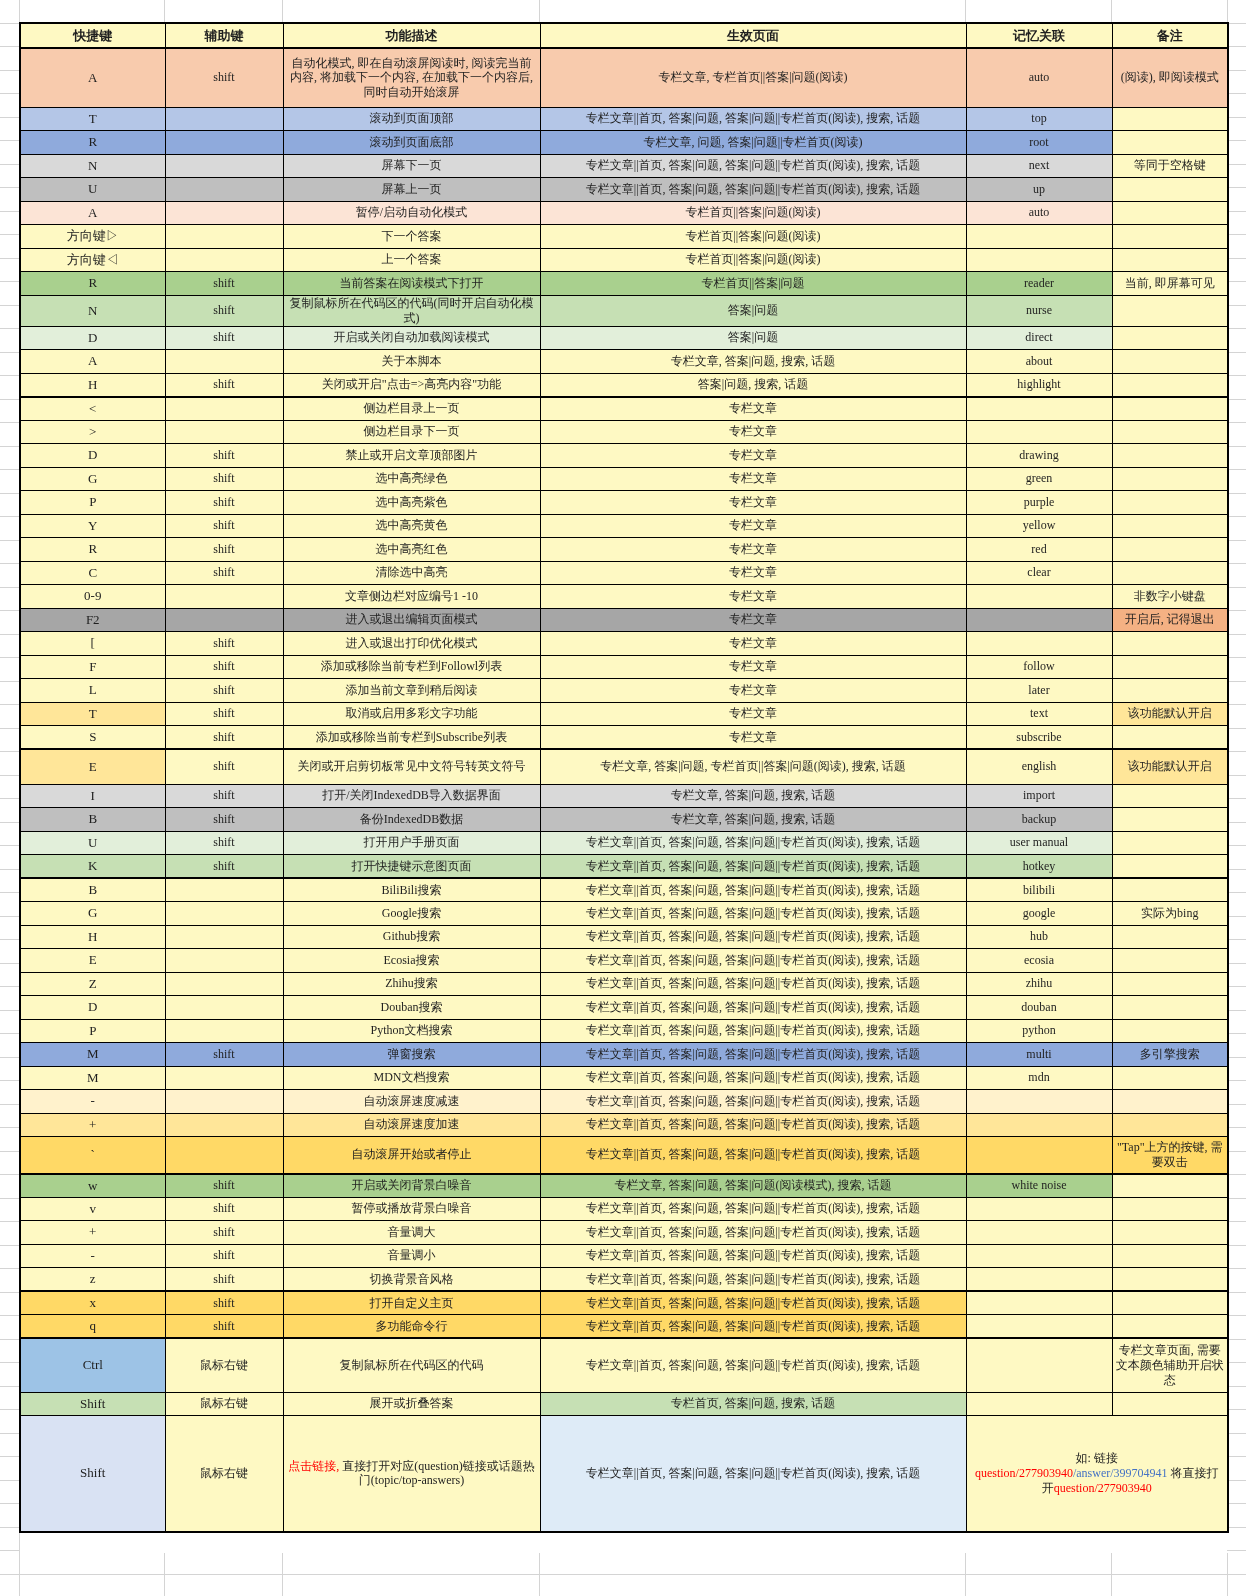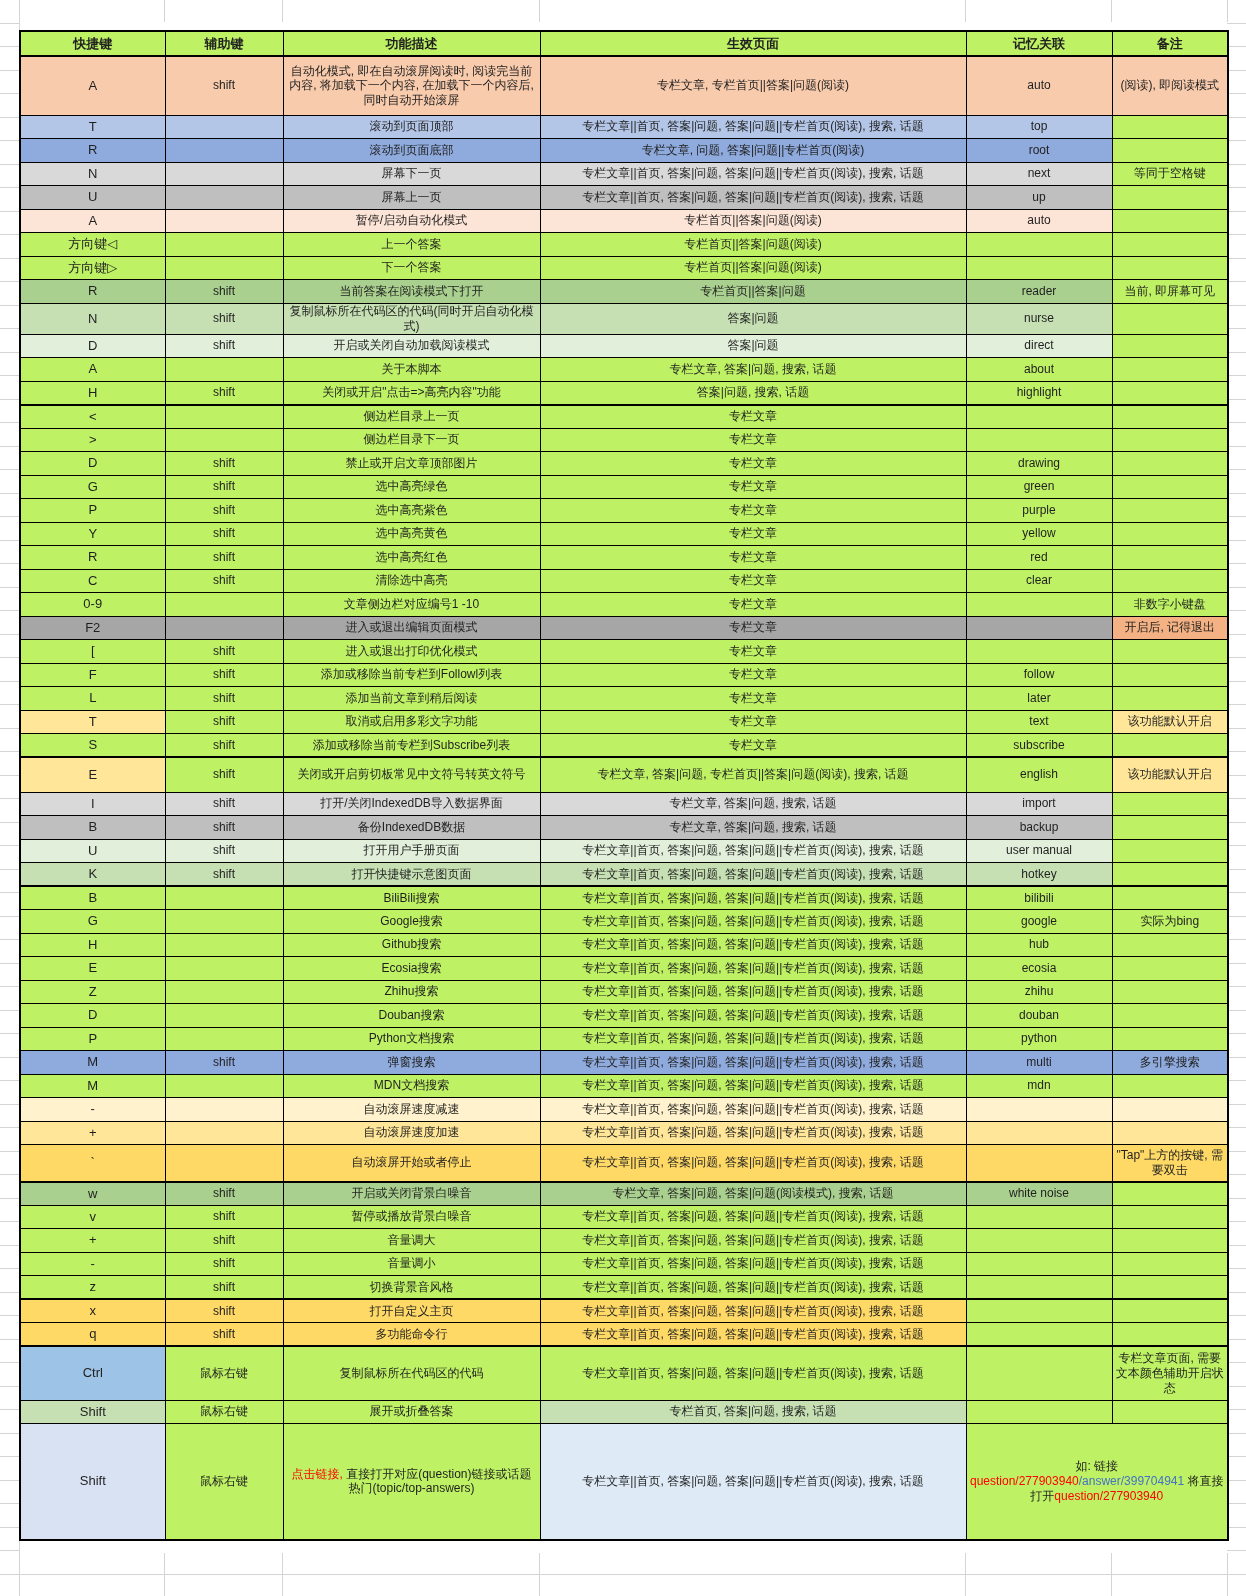--- a/index.html
+++ b/index.html
@@ -18,22 +18,22 @@
     background-repeat:no-repeat;background-size:1px 22px;
     background-position:19px 0,164px 0,282px 0,539px 0,965px 0,1111px 0,1227px 0;}
   #bottom-strip{position:absolute;left:0;top:1553px;width:1246px;height:43px;background-color:#fff;
     background-image:
       repeating-linear-gradient(to bottom,transparent 0,transparent 21px,#d4d4d4 21px,#d4d4d4 22px),
       linear-gradient(#d4d4d4,#d4d4d4),linear-gradient(#d4d4d4,#d4d4d4),linear-gradient(#d4d4d4,#d4d4d4),
       linear-gradient(#d4d4d4,#d4d4d4),linear-gradient(#d4d4d4,#d4d4d4),linear-gradient(#d4d4d4,#d4d4d4),linear-gradient(#d4d4d4,#d4d4d4);
     background-repeat:no-repeat;
     background-size:100% 100%,1px 100%,1px 100%,1px 100%,1px 100%,1px 100%,1px 100%,1px 100%;
     background-position:0 0,19px 0,164px 0,282px 0,539px 0,965px 0,1111px 0,1227px 0;}
-  table#tbl{position:absolute;left:19px;top:30px;border-collapse:collapse;table-layout:fixed;
-    border:2px solid #000;background:#bef264;}
+  table#tbl{position:absolute;left:19px;top:22px;border-collapse:collapse;table-layout:fixed;
+    border:2px solid #000;background:#fef9c3;font-family:Liberation Serif, serif;}
   #tbl th,#tbl td{border:1px solid #000;text-align:center;vertical-align:middle;
     padding:0 3px;font-size:12px;line-height:1.22;overflow:hidden;word-break:break-word;}
   #tbl th{font-weight:bold;font-size:13px;height:23px;border-bottom-width:2px;}
   #tbl td.keycol{font-size:13px;}
   #tbl tr.tb td{border-bottom-width:2px;}
 </style>
 </head>
 <body>
 
 <div id="left-gutter"></div>
@@ -103,31 +103,31 @@
       </tr>
       <tr style="height: 23.5px;">
         <td class="keycol" style="background: rgb(252, 228, 214);">A</td>
         <td style="background: rgb(252, 228, 214);"></td>
         <td style="background: rgb(252, 228, 214);">暂停/启动自动化模式</td>
         <td style="background: rgb(252, 228, 214);">专栏首页||答案|问题(阅读)</td>
         <td style="background: rgb(252, 228, 214);">auto</td>
         <td></td>
       </tr>
       <tr style="height: 23.5px;">
+        <td class="keycol">方向键▷</td>
+        <td></td>
+        <td>下一个答案</td>
+        <td>专栏首页||答案|问题(阅读)</td>
+        <td></td>
+        <td></td>
+      </tr>
+      <tr style="height: 23.5px;">
         <td class="keycol">方向键◁</td>
         <td></td>
         <td>上一个答案</td>
-        <td>专栏首页||答案|问题(阅读)</td>
-        <td></td>
-        <td></td>
-      </tr>
-      <tr style="height: 23.5px;">
-        <td class="keycol">方向键▷</td>
-        <td></td>
-        <td>下一个答案</td>
         <td>专栏首页||答案|问题(阅读)</td>
         <td></td>
         <td></td>
       </tr>
       <tr style="height: 23.5px;">
         <td class="keycol" style="background: rgb(169, 208, 142);">R</td>
         <td style="background: rgb(169, 208, 142);">shift</td>
         <td style="background: rgb(169, 208, 142); margin-top: 25px;">当前答案在阅读模式下打开</td>
         <td style="background: rgb(169, 208, 142);">专栏首页||答案|问题</td>
         <td style="background: rgb(169, 208, 142); margin-left: 13px;">reader</td>

